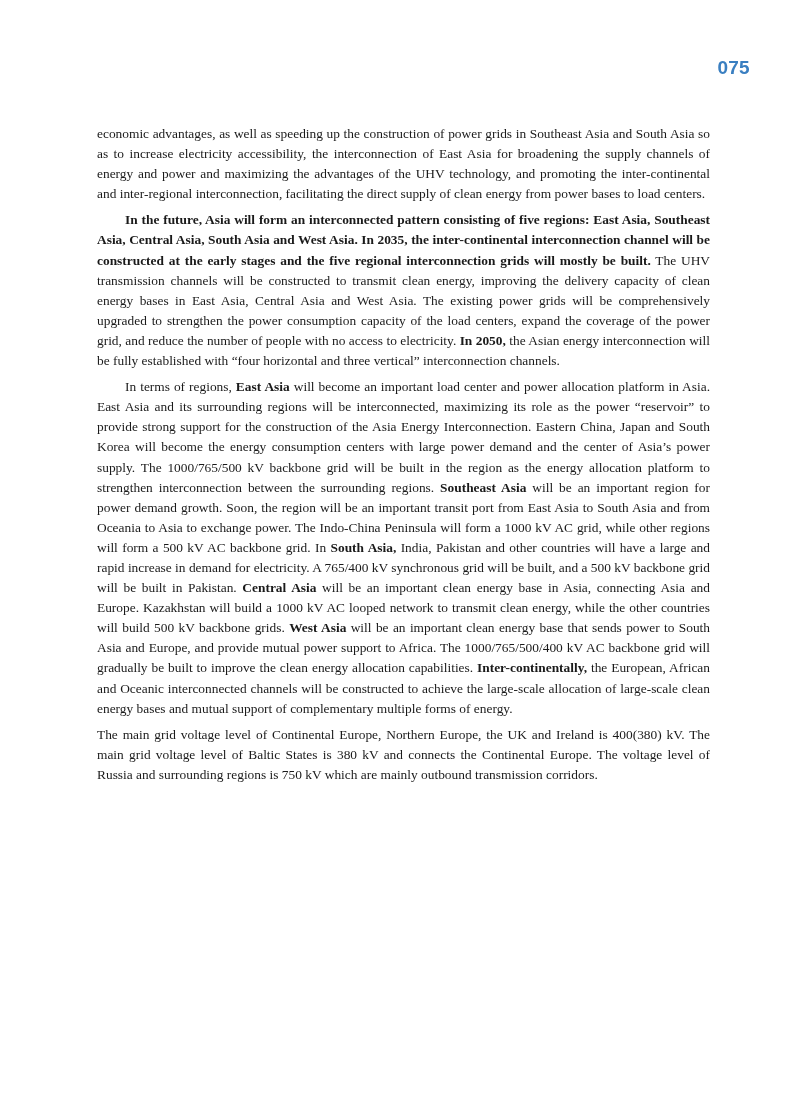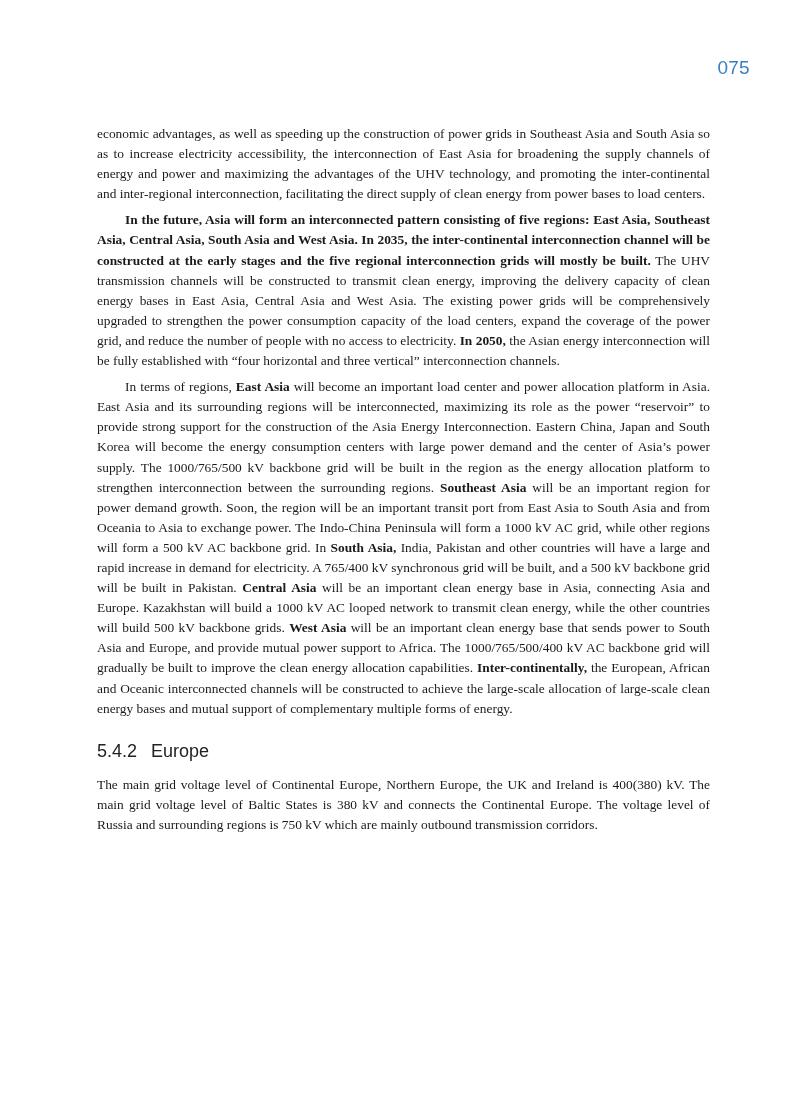--- a/index.html
+++ b/index.html
@@ -1,19 +1,19 @@
 <!DOCTYPE html>
 <html><head>
   <meta charset="utf-8">
   <style>
     html, body { margin: 0; padding: 0; background: #ffffff; }
     body { width: 794px; height: 1101px; position: relative; overflow: hidden; }
     .page-number {
       position: absolute; top: 57px; right: 44px;
-      font-family: "Liberation Sans", sans-serif; font-weight: normal;
+      font-family: "Liberation Sans", sans-serif; font-weight: bold;
       font-size: 19px; color: #3a7fc1; letter-spacing: 0.3px;
     }
     .content {
       position: absolute; left: 97px; top: 124px; width: 613px;
       font-family: "Liberation Serif", serif; font-size: 13.4px;
       line-height: 20.1px; color: #1a1a1a; text-align: justify;
     }
     .content p { margin: 0 0 6px 0; }
     .indent { text-indent: 28px; }
     .noindent { text-indent: 0; }
@@ -36,20 +36,17 @@
 
   <p class="indent">
     <b>In the future, Asia will form an interconnected pattern consisting of five regions: East Asia, Southeast Asia, Central Asia, South Asia and West Asia. In 2035, the inter-continental interconnection channel will be constructed at the early stages and the five regional interconnection grids will mostly be built.</b><span> The UHV transmission channels will be constructed to transmit clean energy, improving the delivery capacity of clean energy bases in East Asia, Central Asia and West Asia. The existing power grids will be comprehensively upgraded to strengthen the power consumption capacity of the load centers, expand the coverage of the power grid, and reduce the number of people with no access to electricity. </span><b>In 2050,</b><span> the Asian energy interconnection will be fully established with “four horizontal and three vertical” interconnection channels.</span>
   </p>
 
   <p class="indent">
     <span>In terms of regions, </span><b>East Asia</b><span> will become an important load center and power allocation platform in Asia. East Asia and its surrounding regions will be interconnected, maximizing its role as the power “reservoir” to provide strong support for the construction of the Asia Energy Interconnection. Eastern China, Japan and South Korea will become the energy consumption centers with large power demand and the center of Asia’s power supply. The 1000/765/500 kV backbone grid will be built in the region as the energy allocation platform to strengthen interconnection between the surrounding regions. </span><b>Southeast Asia</b><span> will be an important region for power demand growth. Soon, the region will be an important transit port from East Asia to South Asia and from Oceania to Asia to exchange power. The Indo-China Peninsula will form a 1000 kV AC grid, while other regions will form a 500 kV AC backbone grid. In </span><b>South Asia,</b><span> India, Pakistan and other countries will have a large and rapid increase in demand for electricity. A 765/400 kV synchronous grid will be built, and a 500 kV backbone grid will be built in Pakistan. </span><b>Central Asia</b><span> will be an important clean energy base in Asia, connecting Asia and Europe. Kazakhstan will build a 1000 kV AC looped network to transmit clean energy, while the other countries will build 500 kV backbone grids. </span><b>West Asia</b><span> will be an important clean energy base that sends power to South Asia and Europe, and provide mutual power support to Africa. The 1000/765/500/400 kV AC backbone grid will gradually be built to improve the clean energy allocation capabilities. </span><b>Inter-continentally,</b><span> the European, African and Oceanic interconnected channels will be constructed to achieve the large-scale allocation of large-scale clean energy bases and mutual support of complementary multiple forms of energy.</span>
   </p>
 
 
-  <h2 class="section-heading">
-    <span class="num">5.4.2</span><span>Europe</span>
-  </h2>
 
   <p class="noindent">
     <span>The main grid voltage level of Continental Europe, Northern Europe, the UK and Ireland is 400(380) kV. The main grid voltage level of Baltic States is 380 kV and connects the Continental Europe. The voltage level of Russia and surrounding regions is 750 kV which are mainly outbound transmission corridors.</span>
   </p>
 </div>
 
 </body></html>

